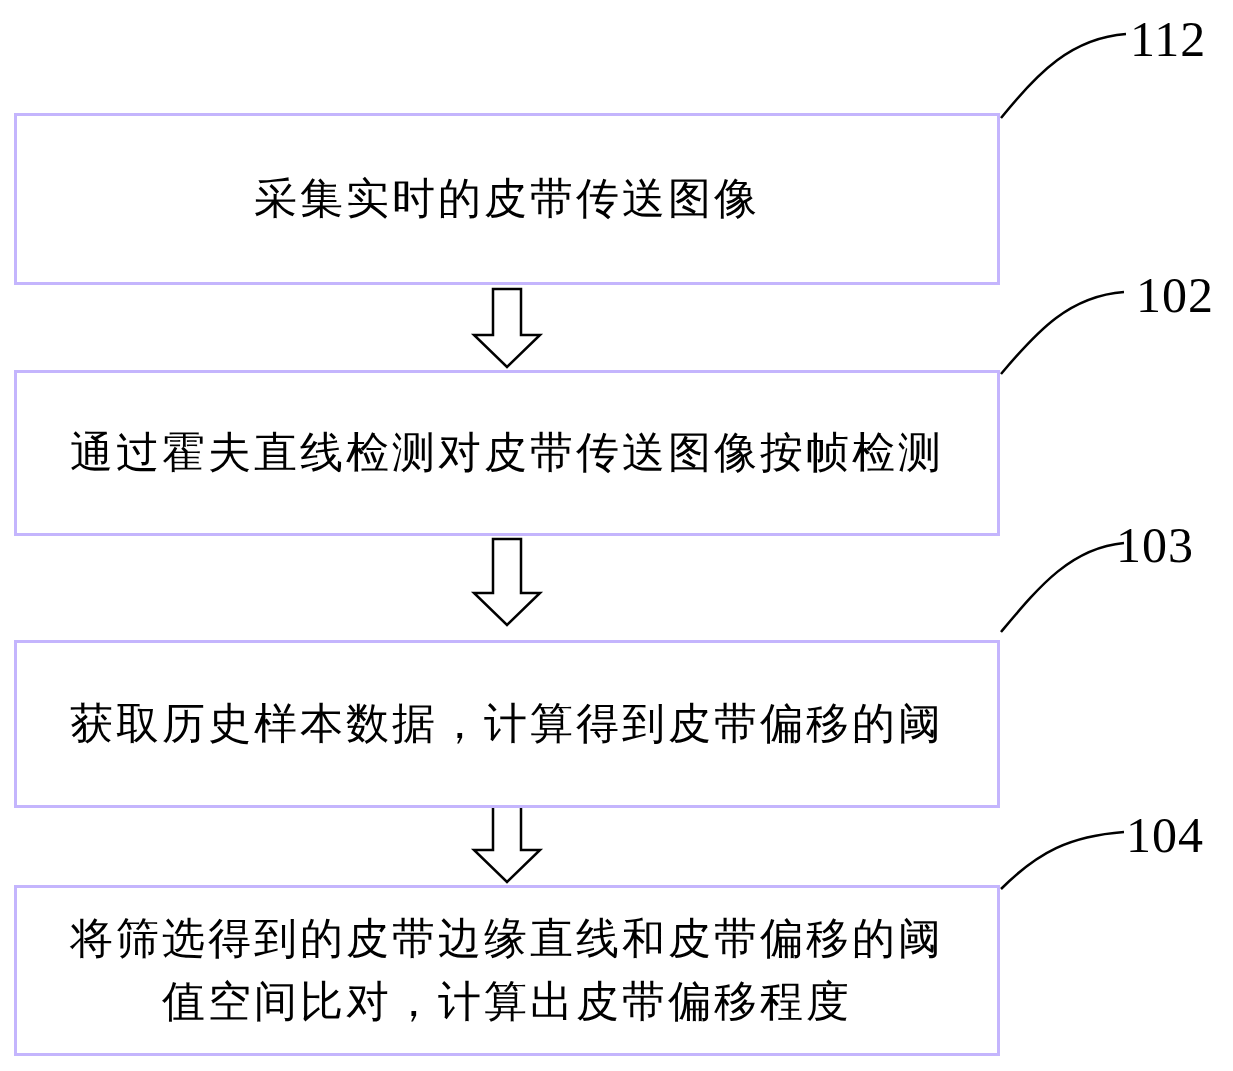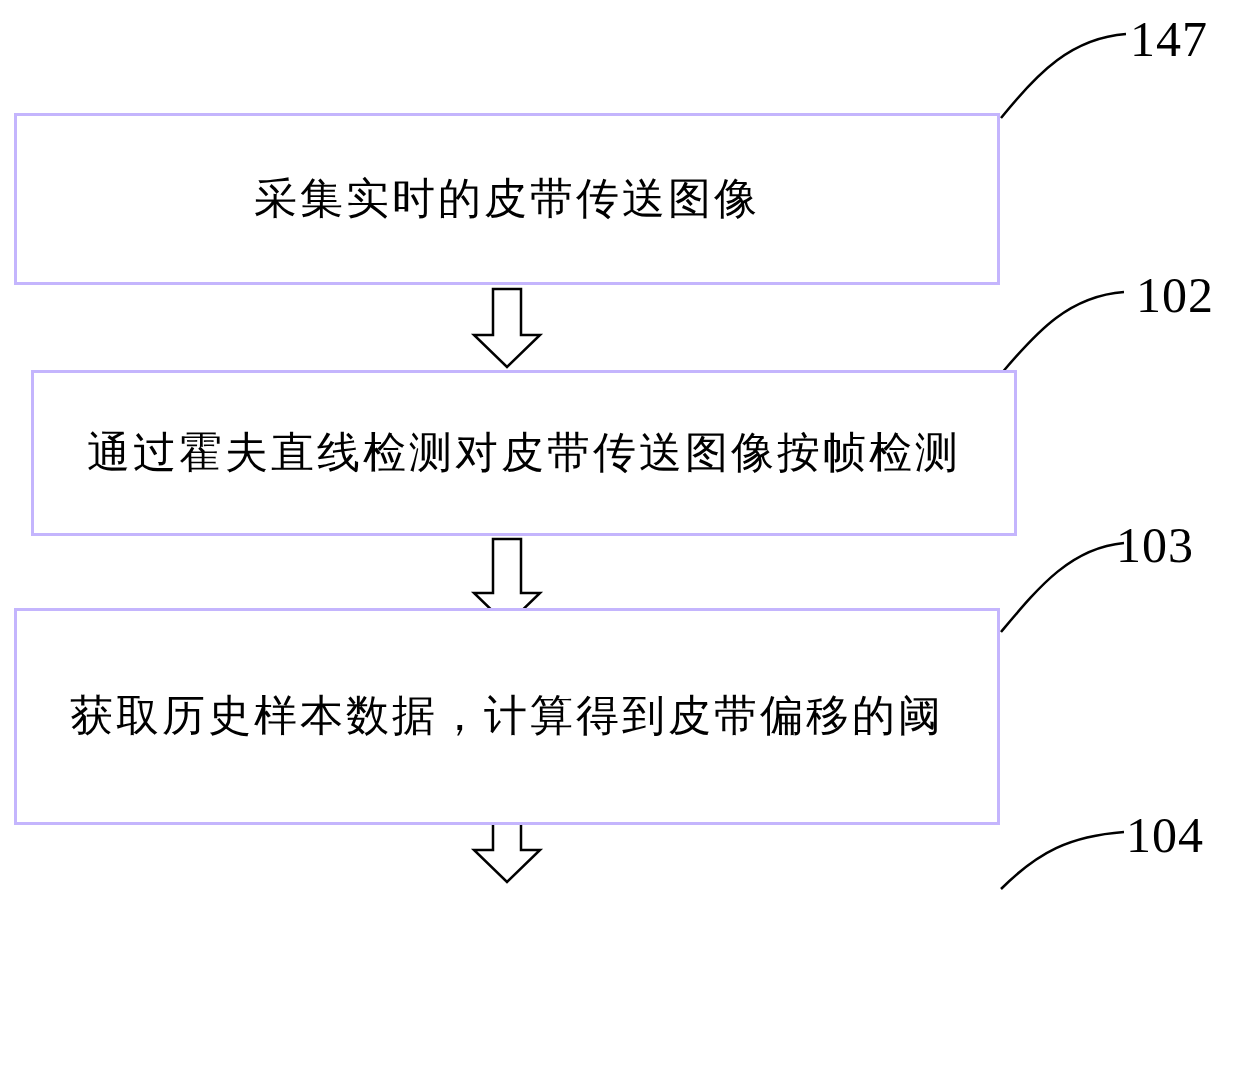--- a/index.html
+++ b/index.html
@@ -38,22 +38,22 @@
     text-align: center;
     font-size: 43px;
     letter-spacing: 3px;
     line-height: 1.45;
   }
   .box .line {
     display: block;
     white-space: nowrap;
   }
   .box1 { top: 113px; height: 172px; }
-  .box2 { top: 370px; height: 166px; margin-left: 17px; }
-  .box3 { top: 608px; height: 217px; }
+  .box2 { top: 370px; height: 166px; }
+  .box3 { top: 640px; height: 168px; }
   .box4 { top: 885px; height: 171px; }
   .ref {
     position: absolute;
     font-size: 50px;
     letter-spacing: 1px;
     line-height: 1;
   }
   .ref1 { left: 1130px; top: 14px; }
   .ref2 { left: 1136px; top: 270px; }
   .ref3 { left: 1116px; top: 520px; }
@@ -81,19 +81,23 @@
   </div>
 
   <div class="box box2">
     <span class="line">通过霍夫直线检测对皮带传送图像按帧检测</span>
   </div>
 
   <div class="box box3">
     <span class="line">获取历史样本数据，计算得到皮带偏移的阈</span>
   </div>
 
+  <div class="box box4">
+    <span class="line">将筛选得到的皮带边缘直线和皮带偏移的阈</span>
+    <span class="line">值空间比对，计算出皮带偏移程度</span>
+  </div>
 
-  <div class="ref ref1">147</div>
+  <div class="ref ref1">112</div>
   <div class="ref ref2">102</div>
   <div class="ref ref3">103</div>
   <div class="ref ref4">104</div>
 
 </div>
 
 </body></html>

